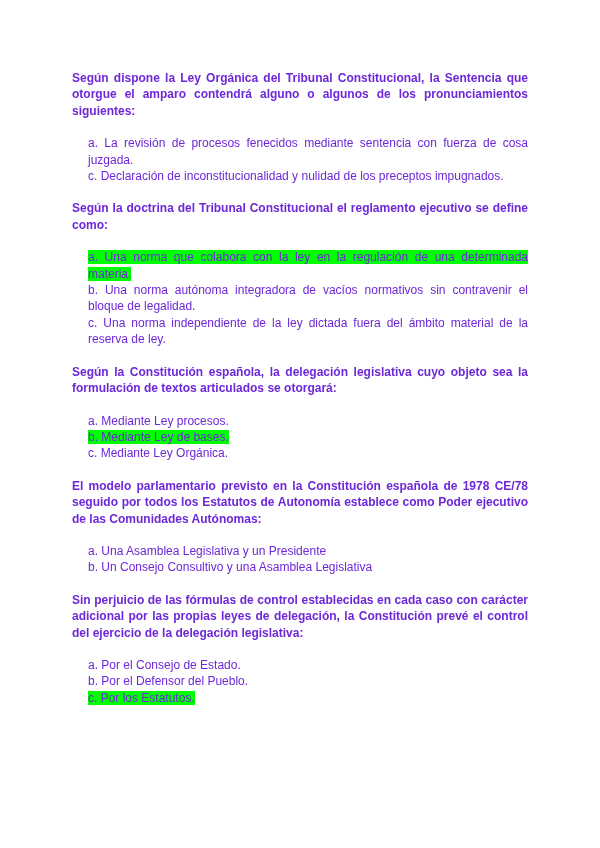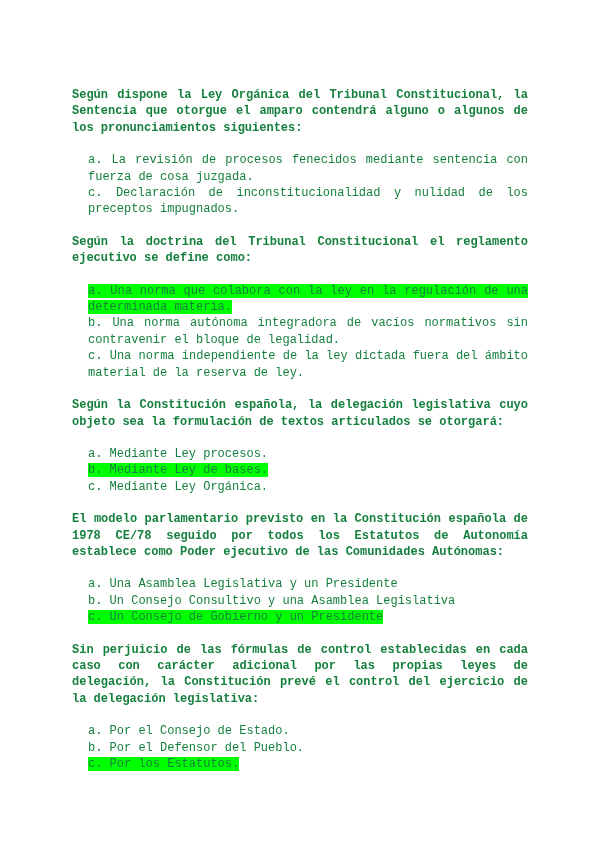--- a/index.html
+++ b/index.html
@@ -1,20 +1,20 @@
 <!DOCTYPE html>
 <html><head>
 <meta charset="utf-8">
 <style>
   html, body { margin: 0; padding: 0; background: #ffffff; }
   body { width: 600px; height: 848px; position: relative; overflow: hidden; }
   .page {
-    position: absolute; left: 72px; top: 87px; width: 456px;
-    font-family: Liberation Mono, monospace;
-    font-size: 12px; line-height: 16.4px; color: #15803d;
+    position: absolute; left: 72px; top: 70px; width: 456px;
+    font-family: Liberation Sans, sans-serif;
+    font-size: 12px; line-height: 16.4px; color: #6d28d9;
   }
   .question {
     font-weight: bold; text-align: justify; margin: 0;
   }
   .answers { margin: 16px 0 16px 16px; padding: 0; }
   .answer { margin: 0; text-align: justify; }
   .hl { background: #00ff00; }
   .q-block { margin: 0; }
 </style>
 </head>
@@ -46,21 +46,20 @@
       <p class="answer"><span class="hl" style="background: rgb(0, 255, 0);">b. Mediante Ley de bases.</span></p>
       <p class="answer"><span>c. Mediante Ley Orgánica.</span></p>
     </div>
   </div>
 
   <div class="q-block">
     <p class="question">El modelo parlamentario previsto en la Constitución española de 1978 CE/78 seguido por todos los Estatutos de Autonomía establece como Poder ejecutivo de las Comunidades Autónomas:</p>
     <div class="answers">
       <p class="answer"><span>a. Una Asamblea Legislativa y un Presidente</span></p>
       <p class="answer"><span>b. Un Consejo Consultivo y una Asamblea Legislativa</span></p>
-      <p class="answer"><span class="hl" style="background: rgb(0, 255, 0);">c. Un Consejo de Gobierno y un Presidente</span></p>
     </div>
   </div>
 
   <div class="q-block">
     <p class="question">Sin perjuicio de las fórmulas de control establecidas en cada caso con carácter adicional por las propias leyes de delegación, la Constitución prevé el control del ejercicio de la delegación legislativa:</p>
     <div class="answers">
       <p class="answer"><span>a. Por el Consejo de Estado.</span></p>
       <p class="answer"><span>b. Por el Defensor del Pueblo.</span></p>
       <p class="answer"><span class="hl" style="background: rgb(0, 255, 0);">c. Por los Estatutos.</span></p>
     </div>

